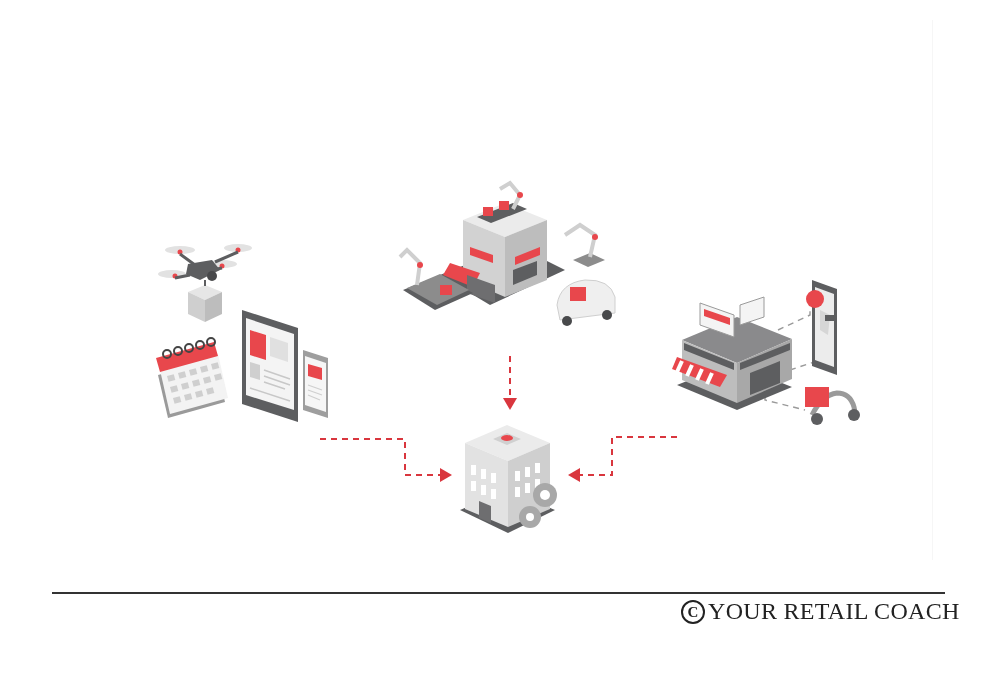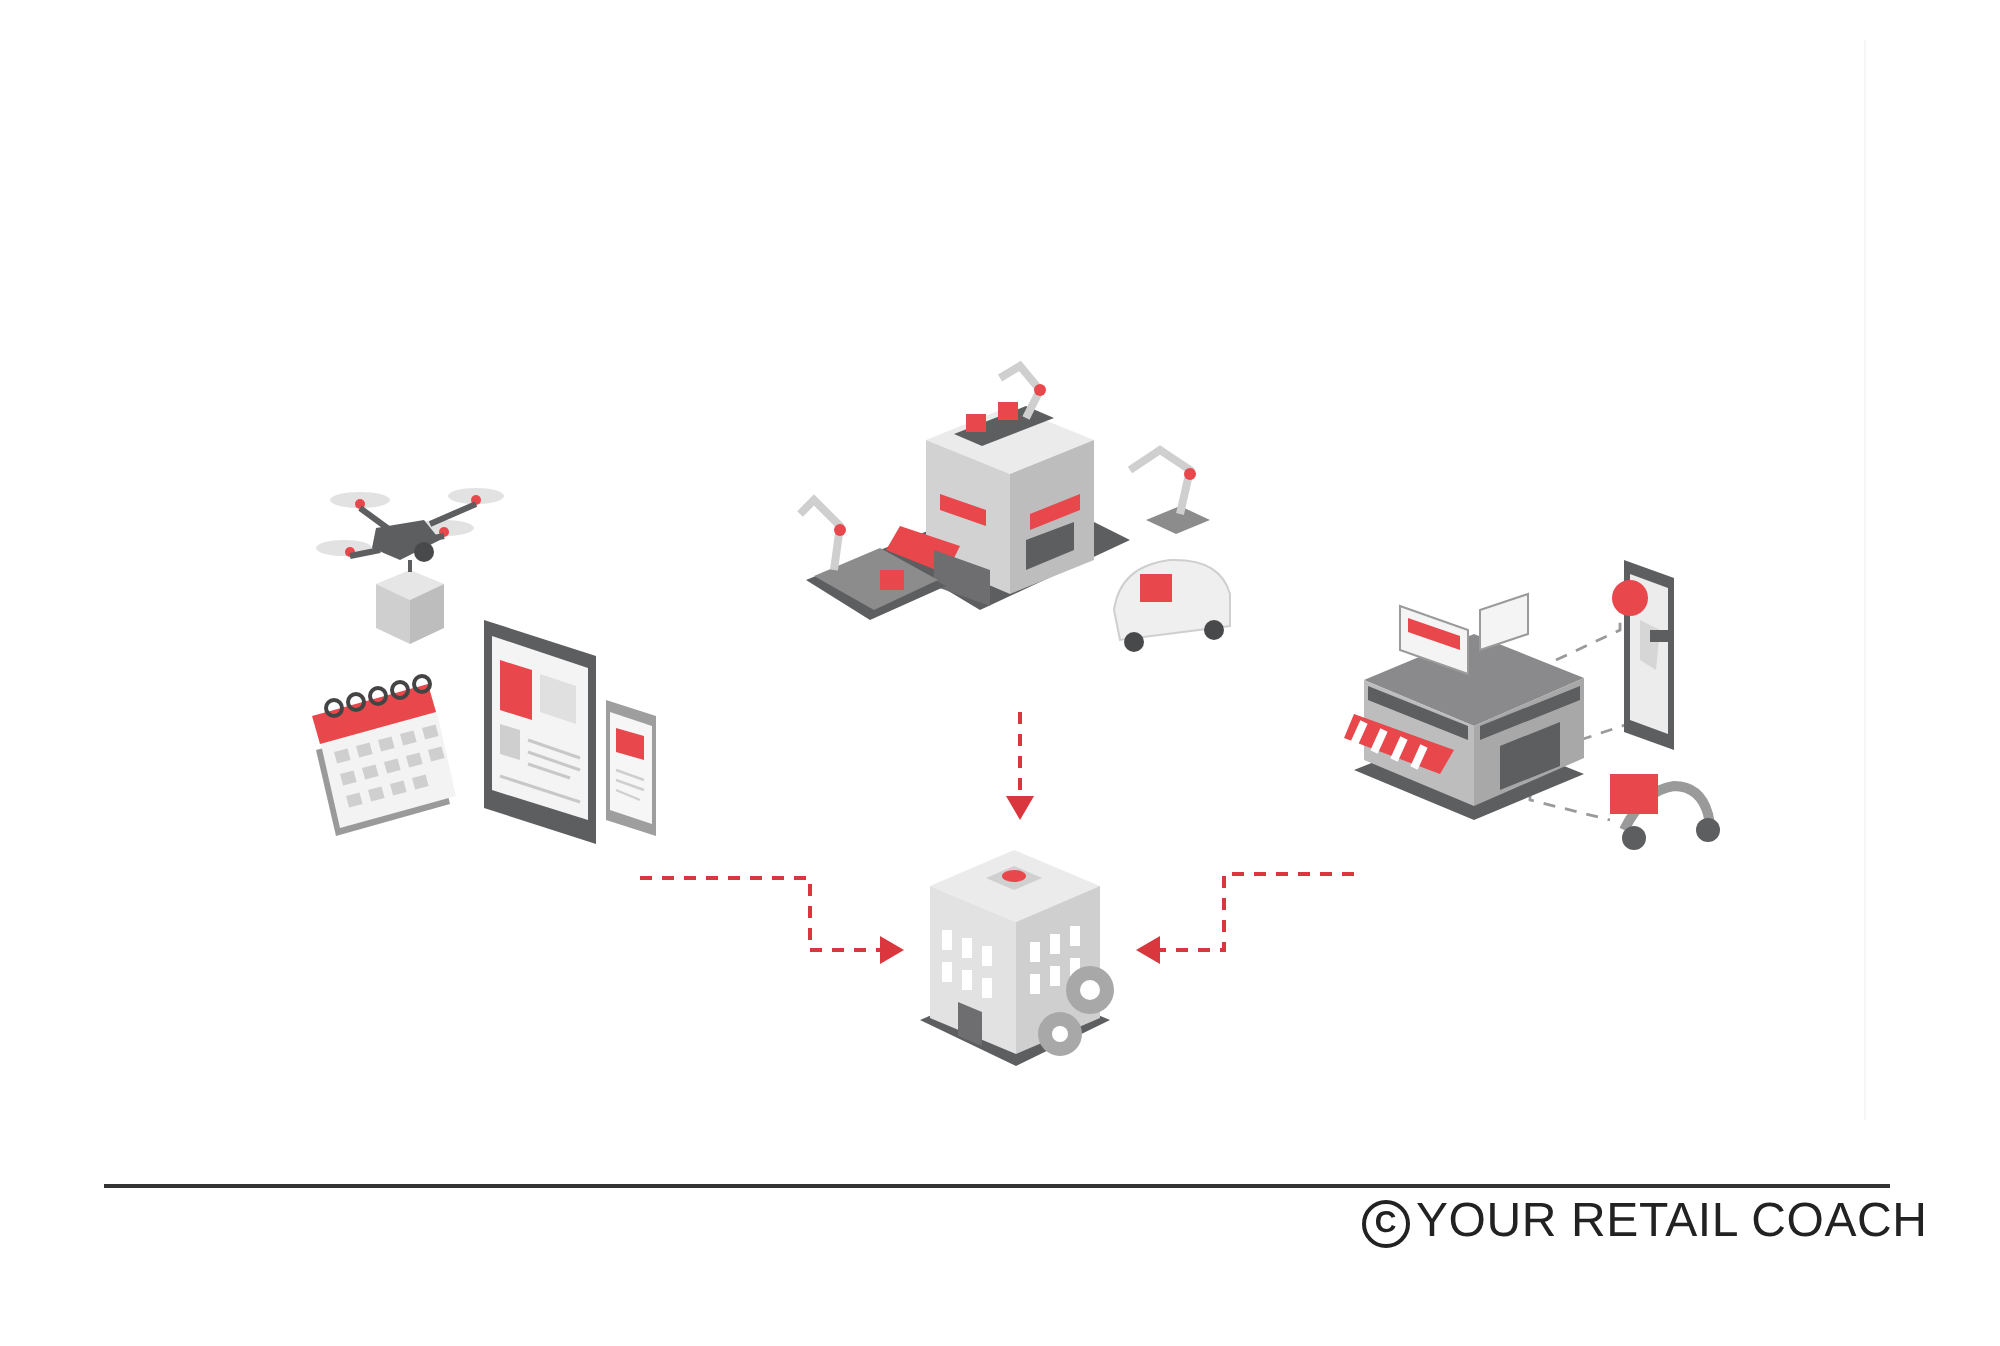--- a/index.html
+++ b/index.html
@@ -1,16 +1,16 @@
 <!DOCTYPE html>
 <html><head>
 <meta charset="utf-8">
 <style>
   html,body{margin:0;padding:0;background:#ffffff;}
-  #stage{position:relative;width:1000px;height:673px;overflow:hidden;background:#fff;font-family:Liberation Sans, sans-serif;}
+  #stage{position:relative;width:1000px;height:673px;overflow:hidden;background:#fff;font-family:Liberation Serif, serif;}
   .node{position:absolute;}
   .faint-border{position:absolute;left:932px;top:20px;width:1px;height:540px;background:#f6f6f6;}
   .divider{position:absolute;left:52px;top:592px;width:893px;height:2px;background:#333;}
   .copyright{position:absolute;left:681px;top:597px;font-size:24px;color:#222;letter-spacing:0.3px;white-space:nowrap;line-height:28px;}
   .copyright .sym{display:inline-block;width:20px;height:20px;border:2px solid #222;border-radius:50%;text-align:center;line-height:20px;font-size:15px;font-weight:bold;vertical-align:2px;margin-right:3px;}
   svg{display:block;}
 </style>
 </head>
 <body>
 

